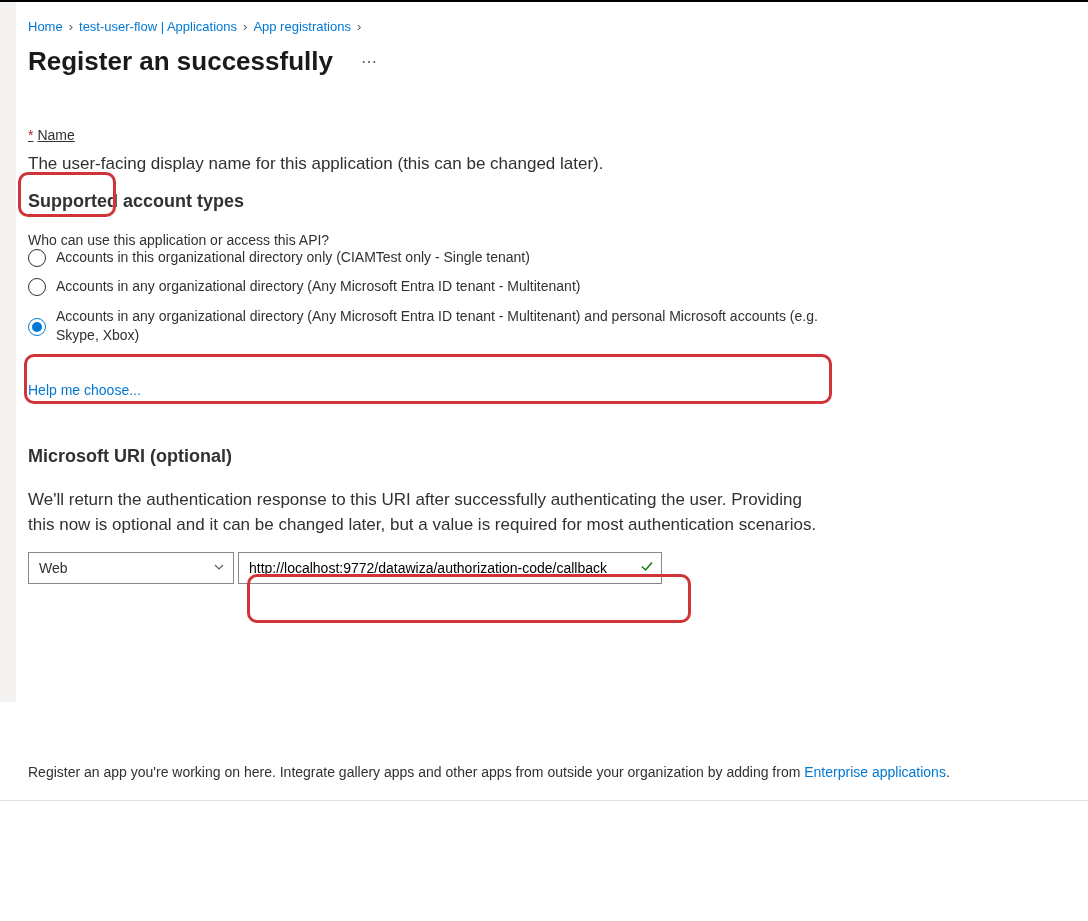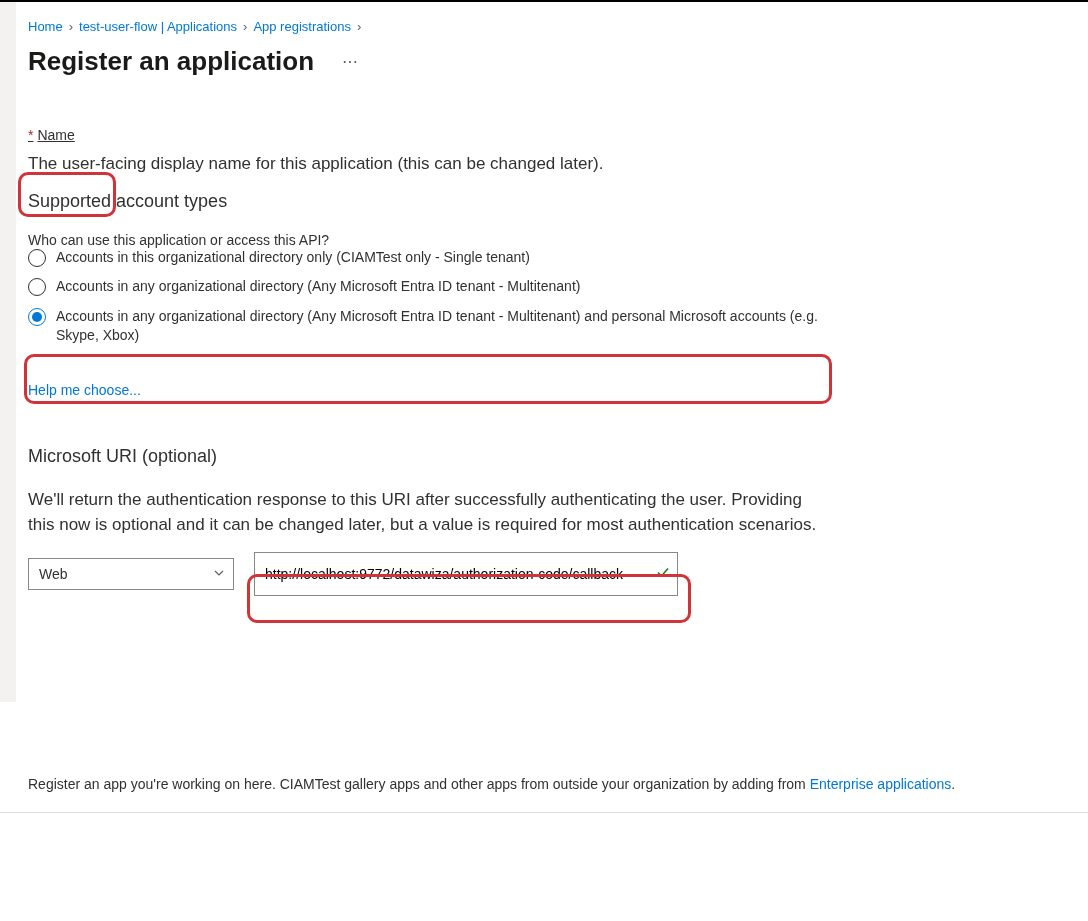--- a/index.html
+++ b/index.html
@@ -60,69 +60,69 @@
       border: 3px solid #d13438;
       border-radius: 10px;
       position: absolute;
       pointer-events: none;
     }
     .hl-name { left: 18px; top: 170px; width: 98px; height: 45px; }
     .hl-radio { left: 24px; top: 352px; width: 808px; height: 50px; }
     .hl-uri { left: 247px; top: 572px; width: 444px; height: 49px; }
     h2 {
       font-size: 18px;
-      font-weight: 400;
+      font-weight: 700;
       color: #323130;
       margin-bottom: 20px;
     }
     .question { font-size: 14px; margin-bottom: 0; }
     .radio-group { display: flex; flex-direction: column; gap: 10px; width: 800px; }
-    .radio-item { display: flex; align-items: flex-start; gap: 10px; cursor: pointer; }
+    .radio-item { display: flex; align-items: center; gap: 10px; cursor: pointer; }
     .radio-circle {
       width: 18px; height: 18px;
       border: 1px solid #323130;
       border-radius: 50%;
       flex-shrink: 0;
       position: relative;
       margin-top: 1px;
     }
     .radio-circle.checked { border-color: #0078d4; }
     .radio-circle.checked::after {
       content: '';
       position: absolute;
       width: 10px; height: 10px;
       background: #0078d4;
       border-radius: 50%;
       top: 3px; left: 3px;
     }
     .radio-label { font-size: 14px; line-height: 1.4; }
     .link { color: #0078d4; text-decoration: none; font-size: 14px; cursor: pointer; display: inline-block; }
     .help-link { margin-top: 36px; margin-bottom: 48px; }
-    .redirect-row { display: flex; gap: 20px; align-items: center; margin-bottom: 180px; }
+    .redirect-row { display: flex; gap: 4px; align-items: center; margin-bottom: 180px; }
     .select-wrap {
       position: relative;
       width: 206px;
       height: 32px;
       border: 1px solid #8a8886;
       display: flex;
       align-items: center;
       padding: 0 10px;
       cursor: pointer;
     }
     .select-wrap .chev {
       position: absolute;
       right: 8px;
       top: 50%;
       transform: translateY(-50%);
       color: #605e5c;
     }
     .uri-input-wrap { position: relative; width: 424px; }
     .uri-input {
       width: 100%;
-      height: 44px;
+      height: 32px;
       border: 1px solid #8a8886;
       padding: 0 32px 0 10px;
       font-size: 14px;
       font-family: inherit;
       outline: none;
     }
     .footer-text { font-size: 14px; margin-bottom: 20px; }
     .divider { border-top: 1px solid #e1dfdd; margin: 0 0 24px -28px; width: calc(100% + 28px); }
     .scrollbar-left {
       position: absolute;
@@ -143,21 +143,21 @@
   <div class="breadcrumb">
     <a>Home</a>
     <span class="sep">›</span>
     <a>test-user-flow | Applications</a>
     <span class="sep">›</span>
     <a>App registrations</a>
     <span class="sep">›</span>
   </div>
 
   <div class="title-row">
-    <h1>Register an application</h1>
+    <h1>Register an successfully</h1>
     <span class="ellipsis">⋯</span>
   </div>
 
   <div class="section-label">
     <span class="req">*</span><span>Name</span>
   </div>
   <div class="hint">The user-facing display name for this application (this can be changed later).</div>
 
   <h2>Supported account types</h2>
   <div class="question">Who can use this application or access this API?</div>
@@ -195,21 +195,21 @@
       <input class="uri-input" type="text" value="http://localhost:9772/datawiza/authorization-code/callback" style="">
       <span class="checkmark">
         <svg width="14" height="14" viewBox="0 0 14 14">
             <path d="M2 7 L5.5 10.5 L12 3" stroke="#107c10" stroke-width="1.5" fill="none"></path>
           </svg>
       </span>
     </div>
   </div>
 
   <div class="footer-text">
-    <span>Register an app you're working on here. CIAMTest gallery apps and other apps from outside your organization by adding from </span><a class="link">Enterprise applications</a><span>.</span>
+    <span>Register an app you're working on here. Integrate gallery apps and other apps from outside your organization by adding from </span><a class="link">Enterprise applications</a><span>.</span>
   </div>
 
   <div class="divider"></div>
 
   
 
   
 
   <div class="highlight-red hl-name"></div>
   <div class="highlight-red hl-radio"></div>

